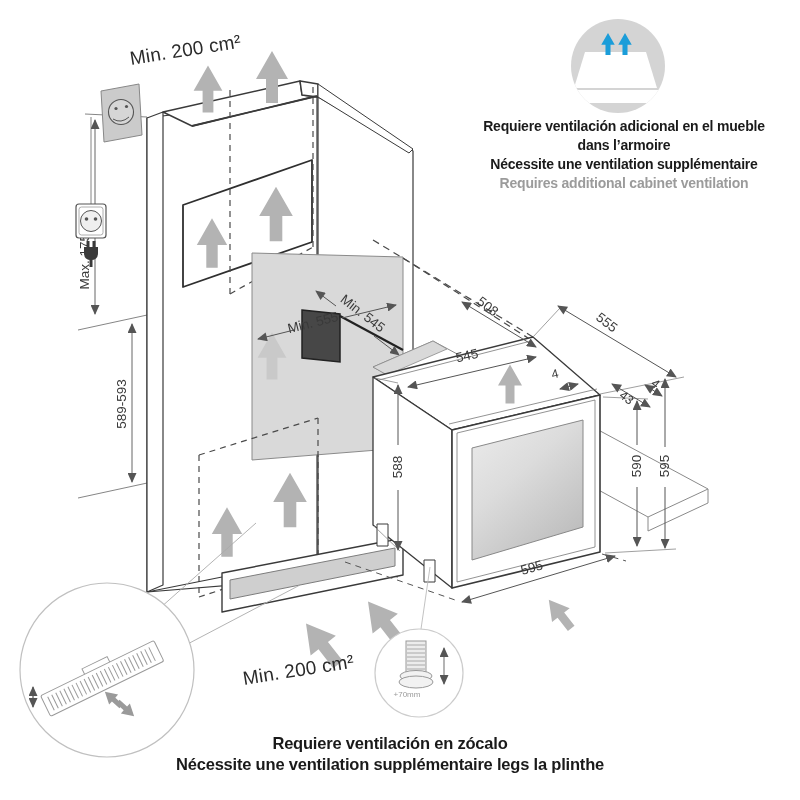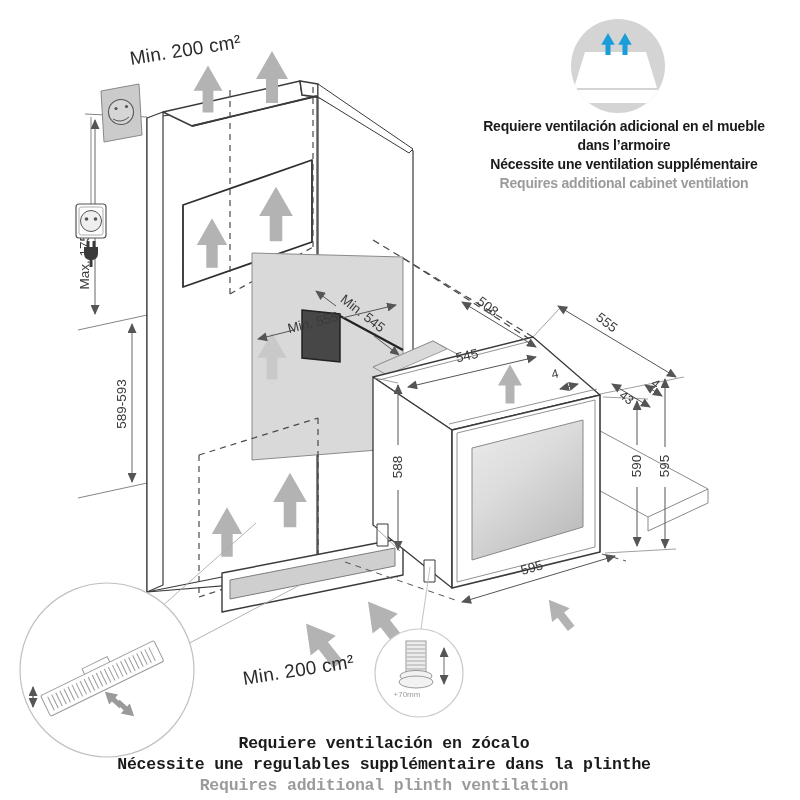--- a/index.html
+++ b/index.html
@@ -266,19 +266,18 @@
 <div class="rot-label" style="left:243px;top:668px;">Min. 200 cm²</div>
 
 <div class="note" style="left:464px;top:117px;width:320px;">
   <div class="l1">Requiere ventilación adicional en el mueble</div>
   <div class="l2">dans l’armoire</div>
   <div class="l2">Nécessite une ventilation supplémentaire</div>
   <div class="l3 gray">Requires additional cabinet ventilation</div>
 </div>
 
 
-<div class="note note-big" style="left:84px;top:733px;width:600px;font-family:Liberation Mono, monospace;">
+<div class="note note-big" style="left:90px;top:733px;width:600px;">
   <div class="l1">Requiere ventilación en zócalo</div>
-  <div class="l2">Nécessite une regulables supplémentaire dans la plinthe</div>
-  <div class="l3 gray">Requires additional plinth ventilation</div>
+  <div class="l2">Nécessite une ventilation supplémentaire legs la plinthe</div>
 </div>
 
 </div>
 
 </body></html>

